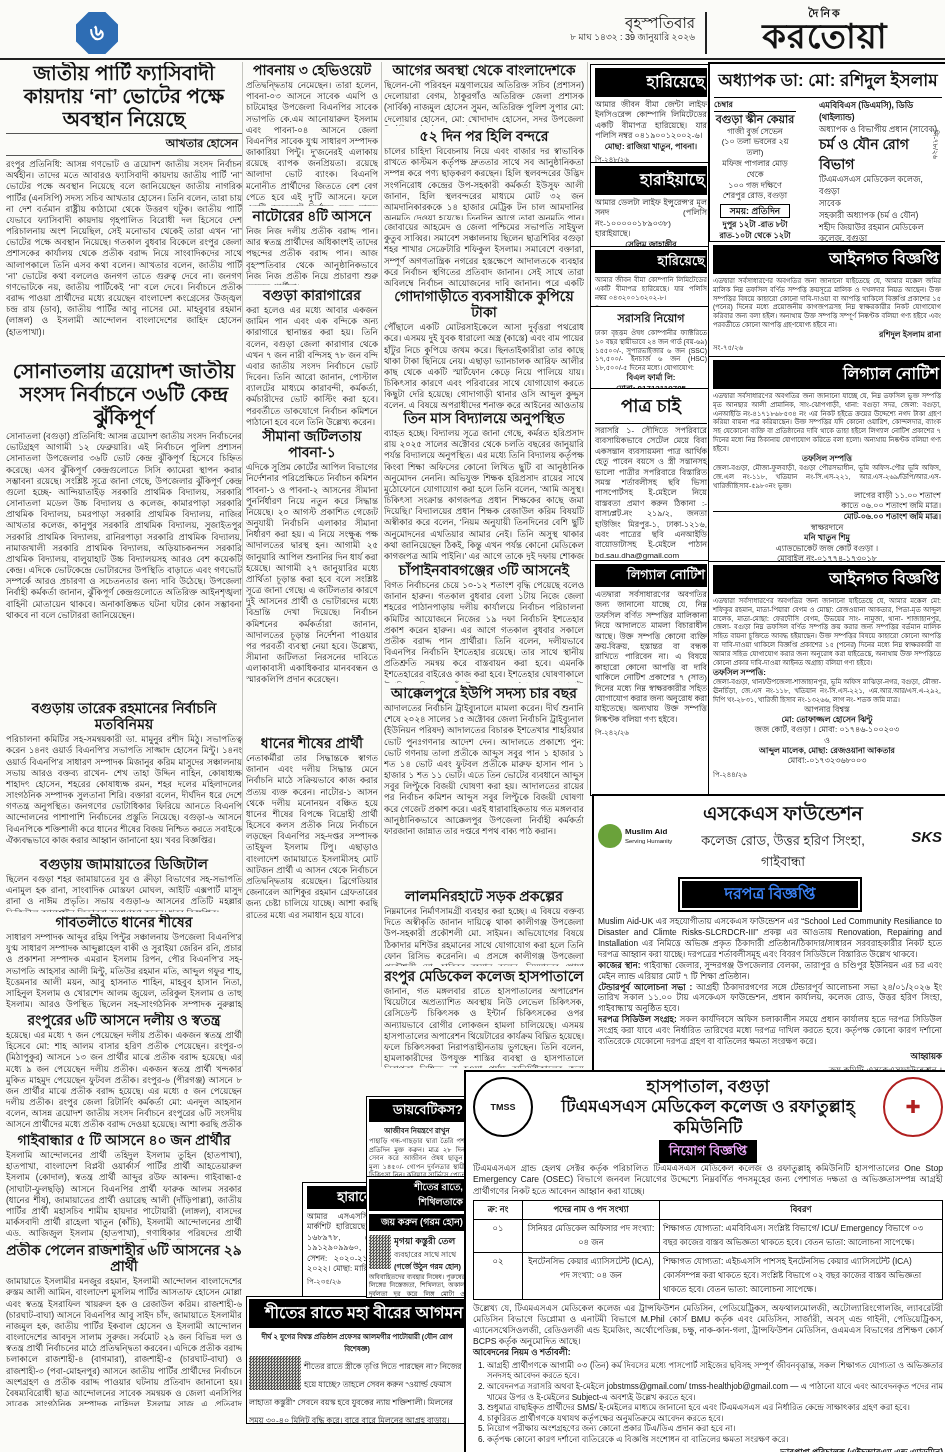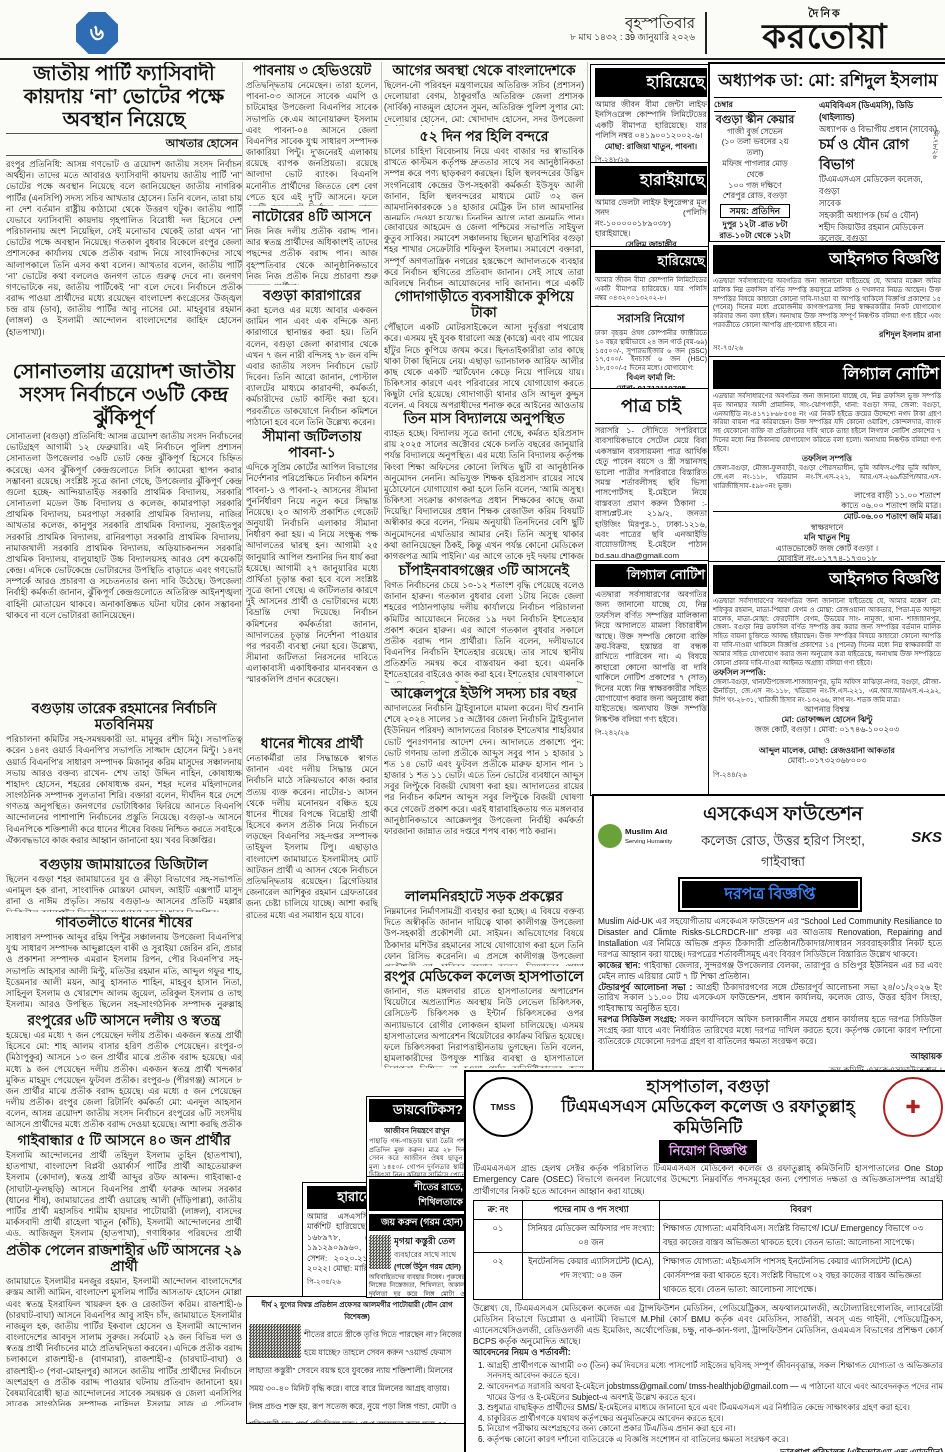--- a/index.html
+++ b/index.html
@@ -151,20 +151,21 @@
   <div class="art" style="left:246px;top:735px;width:132px;height:443px">
     <h2 class="hl h14">ধানের শীষের প্রার্থী</h2>
     <div class="bd">নেতাকর্মীরা তার সিদ্ধান্তকে স্বাগত জানান এবং দলীয় সিদ্ধান্ত মেনে নির্বাচনি মাঠে সক্রিয়ভাবে কাজ করার প্রত্যয় ব্যক্ত করেন। নাটোর-১ আসন থেকে দলীয় মনোনয়ন বঞ্চিত হয়ে ধানের শীষের বিপক্ষে বিদ্রোহী প্রার্থী হিসেবে কলস প্রতীক নিয়ে নির্বাচনে লড়ছেন বিএনপির সহ-দপ্তর সম্পাদক তাইফুল ইসলাম টিপু। এছাড়াও বাংলাদেশ জামায়াতে ইসলামীসহ মোট আটজন প্রার্থী এ আসন থেকে নির্বাচনে প্রতিদ্বন্দ্বিতায় রয়েছেন। ব্রিগেডিয়ার জেনারেল আশিকুর রহমান গ্রেফতারের জন্য চেষ্টা চালিয়ে যাচ্ছে। আশা করছি রাতের মধ্যে এর সমাধান হয়ে যাবে।</div>
   </div>
   <div class="box" style="left:302px;top:1182px;width:112px;height:110px">
     <span class="bar md">হারানো বিজ্ঞপ্তি</span>
     <div class="tiny">আমার এসএসসি পাশের মূল মার্কশিট হারিয়েছে যার রোল নং: ১৬৮৯৭৮, রেজি: নং: ১৯১২৯০৯৯৬০, বিভাগ: বিজ্ঞান, সেশন: ২০২০-২১, পাশের সাল: ২০২২। মোছা: মারিয়া সামিয়া।</div>
     <div class="mark">পি-২৩৫/২৬</div>
   </div>
   <div class="box qad" style="left:246px;top:1296px;width:216px;height:122px;padding:2px">
+    <span class="bar big">শীতের রাতে মহা বীরের আগমন</span>
     <div style="font-size:7px;font-weight:bold;text-align:center">দীর্ঘ ২ যুগের বিশ্বস্ত প্রতিষ্ঠান  প্রফেসর আলমগীর পাটোয়ারী (যৌন রোগ বিশেষজ্ঞ)</div>
     <div>
       <span class="halftone" style="width:52px;height:34px"></span>
       <span class="tiny">শীতের রাতে স্ত্রীকে তৃপ্তি দিতে পারছেন না? নিজের হয়ে যাচ্ছে? তাহলে সেবন করুন “ওয়ার্ল্ড ফেমাস লাহাতা কস্তুরী” সেবনে বয়স্ক হবে যুবকের ন্যায় শক্তিশালী। মিলনের সময় ৩০-৪০ মিনিট বৃদ্ধি করে। বারে বারে মিলনের আগ্রহ বাড়ায়। লিঙ্গ প্রচণ্ড শক্ত হয়, রূপ সতেজ করে, নুয়ে পড়া লিঙ্গ গন্ডা, মোটা ও শক্তিশালী হয়। পার্শ্ব প্রতিক্রিয়া মুক্ত। প্রাপ্ত বয়স্কদের জন্য মূল্য ৫৫০ টাকা। ভিপি ও পার্সেল যোগে ঔষধ পাঠানো হয়।</span>
     </div>
 
   </div>
 
   <div class="art" style="left:384px;top:62px;width:200px;height:64px">
     <h2 class="hl h14">আগের অবস্থা থেকে বাংলাদেশকে</h2>

